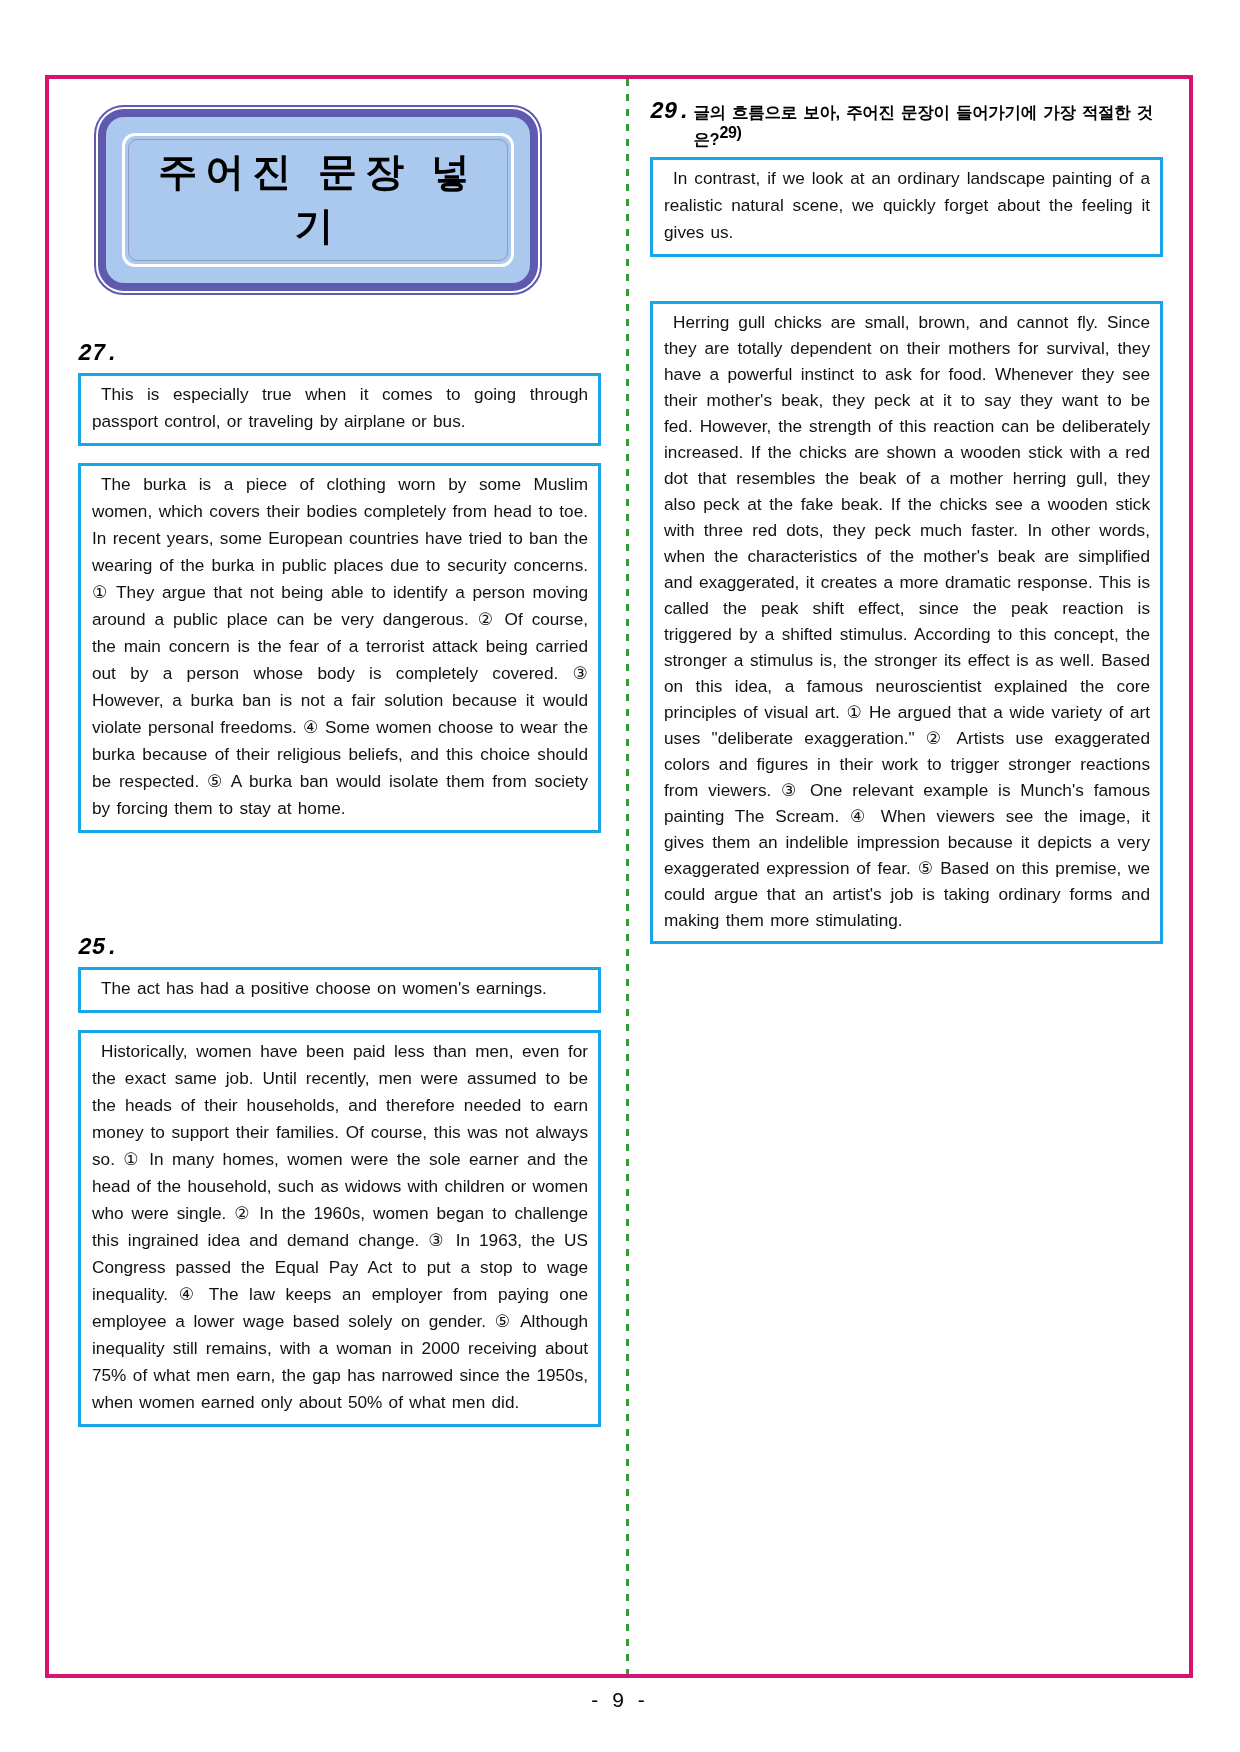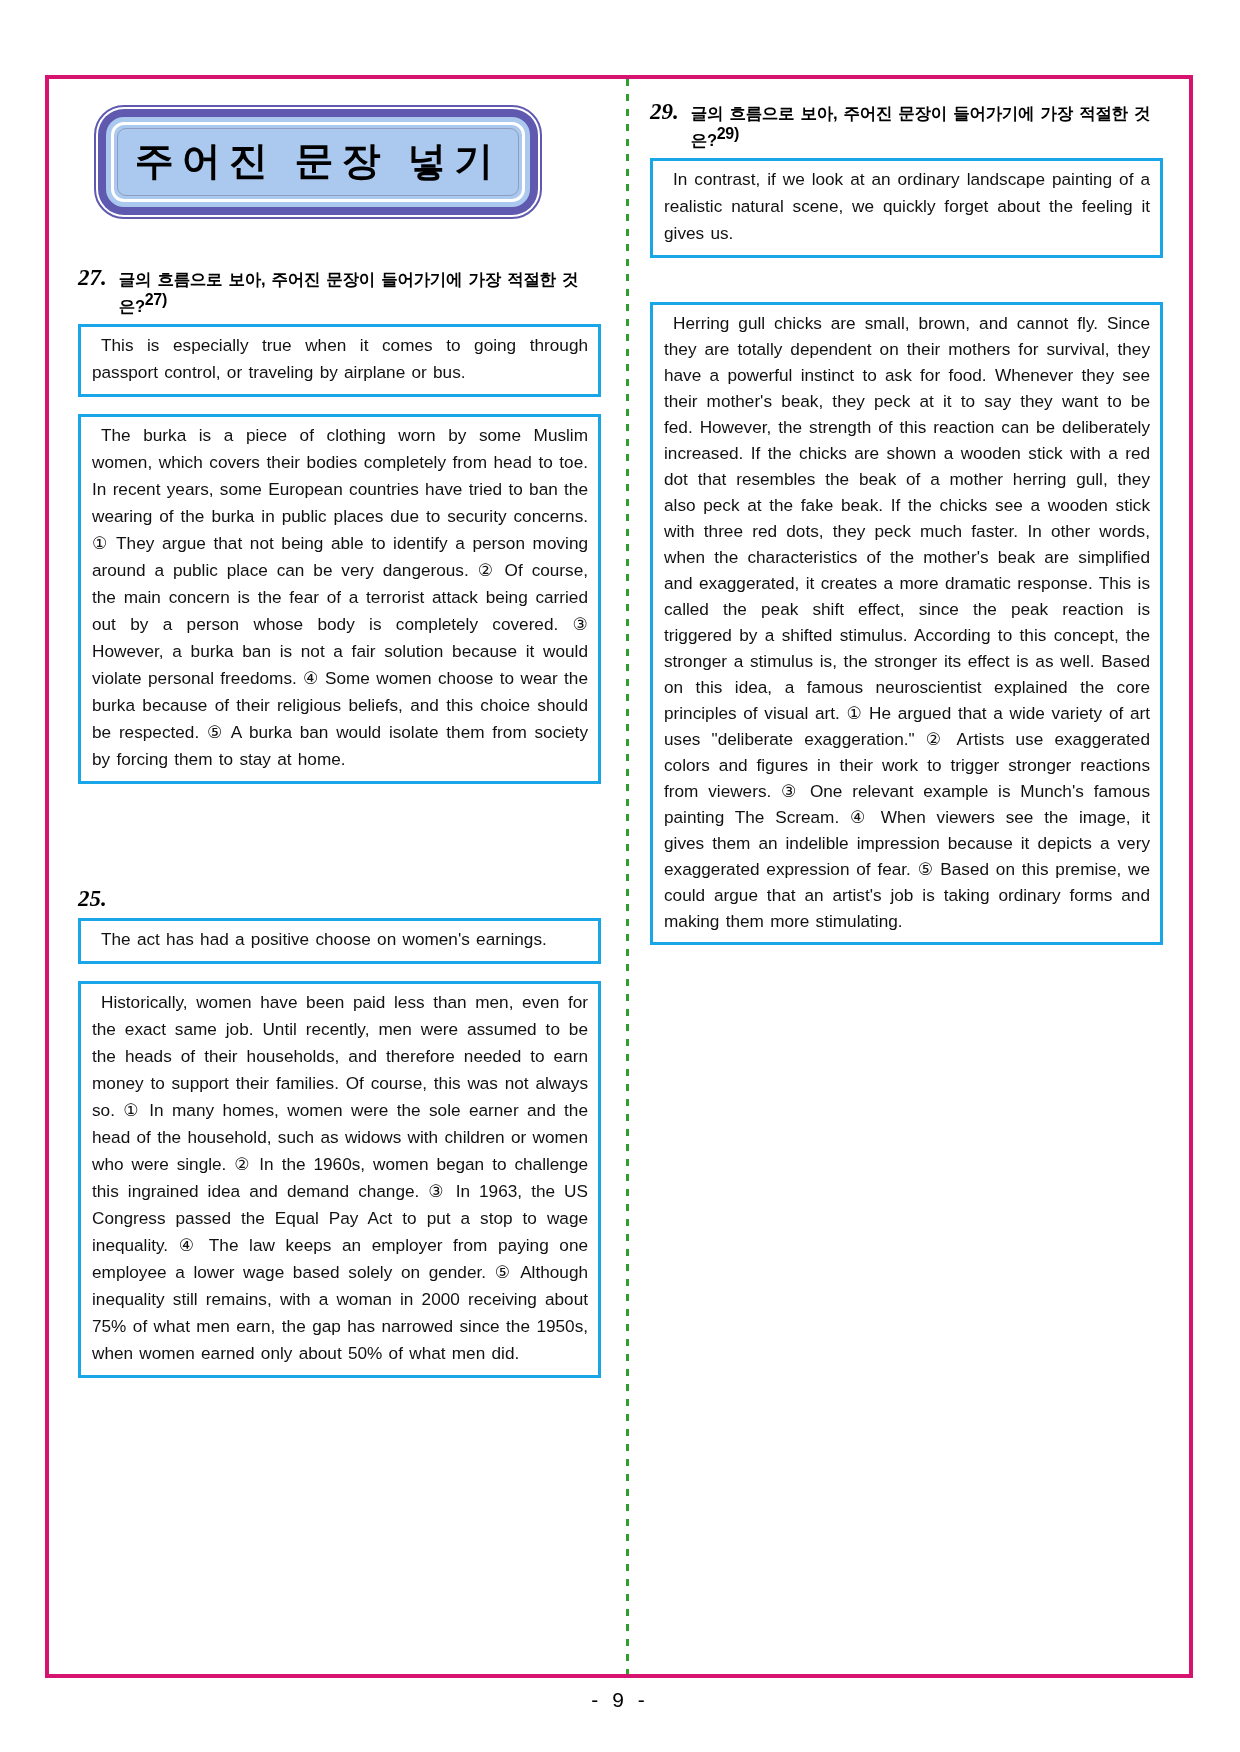--- a/index.html
+++ b/index.html
@@ -28,36 +28,36 @@
   }
 
   
   .banner {
     width: 440px; margin: 6px 0 0 16px;
     border: 2px solid var(--banner-outer, #5f59b0);
     border-radius: 30px; padding: 2px;
     background: #fff;
   }
   .banner-b2 { background: var(--banner-outer, #5f59b0); border-radius: 26px; padding: 8px; }
-  .banner-b3 { background: var(--banner-fill, #abc9ee); border-radius: 18px; padding: 5px; }
+  .banner-b3 { background: var(--banner-fill, #abc9ee); border-radius: 18px; padding: 16px; }
   .banner-b4 { border: 3px solid #ffffff; border-radius: 13px; padding: 3px; background: var(--banner-fill, #abc9ee); }
   .banner-b5 {
     border: 1px solid #8d9cc0; border-radius: 9px;
     background: var(--banner-fill, #abc9ee);
     text-align: center; padding: 5px 8px 7px;
     font-size: 39px; font-weight: 700; letter-spacing: 8px;
     color: #000;
   }
 
   
   .qheader { display: flex; align-items: baseline; margin: 0 0 6px 0; }
   .qnum {
-    font-family: Liberation Serif, serif;
+    font-family: Liberation Mono, monospace;
     font-style: italic; font-weight: 700;
-    font-size: 23px; margin-right: 12px; white-space: nowrap;
+    font-size: 23px; margin-right: 2px; white-space: nowrap;
   }
   .qprompt { font-weight: 700; font-size: 16.5px; letter-spacing: -0.3px; word-spacing: 2px; }
   .qref { font-size: 16px; vertical-align: super; font-weight: 700; }
 
   
   .tbox {
     border: 3px solid var(--box-border, #18a6e8);
     box-sizing: border-box;
     padding: 5px 10px 8px 11px;
     font-size: 17.2px; line-height: 27px;
@@ -93,21 +93,20 @@
             <div class="banner-b5">주어진 문장 넣기</div>
           </div>
         </div>
       </div>
     </div>
 
     <div class="gap-after-banner"></div>
 
     <div class="qheader">
       <span class="qnum">27.</span>
-      <span class="qprompt"><span>글의 흐름으로 보아, 주어진 문장이 들어가기에 가장 적절한 것은?</span><sup class="qref">27)</sup></span>
     </div>
 
     <div class="tbox">This is especially true when it comes to going through passport control, or traveling by airplane or bus.</div>
 
     <div class="gap-given-passage"></div>
 
     <div class="tbox">The burka is a piece of clothing worn by some Muslim women, which covers their bodies completely from head to toe. In recent years, some European countries have tried to ban the wearing of the burka in public places due to security concerns. ① They argue that not being able to identify a person moving around a public place can be very dangerous. ② Of course, the main concern is the fear of a terrorist attack being carried out by a person whose body is completely covered. ③ However, a burka ban is not a fair solution because it would violate personal freedoms. ④ Some women choose to wear the burka because of their religious beliefs, and this choice should be respected. ⑤ A burka ban would isolate them from society by forcing them to stay at home.</div>
 
     <div class="gap-q27-q28"></div>
 

